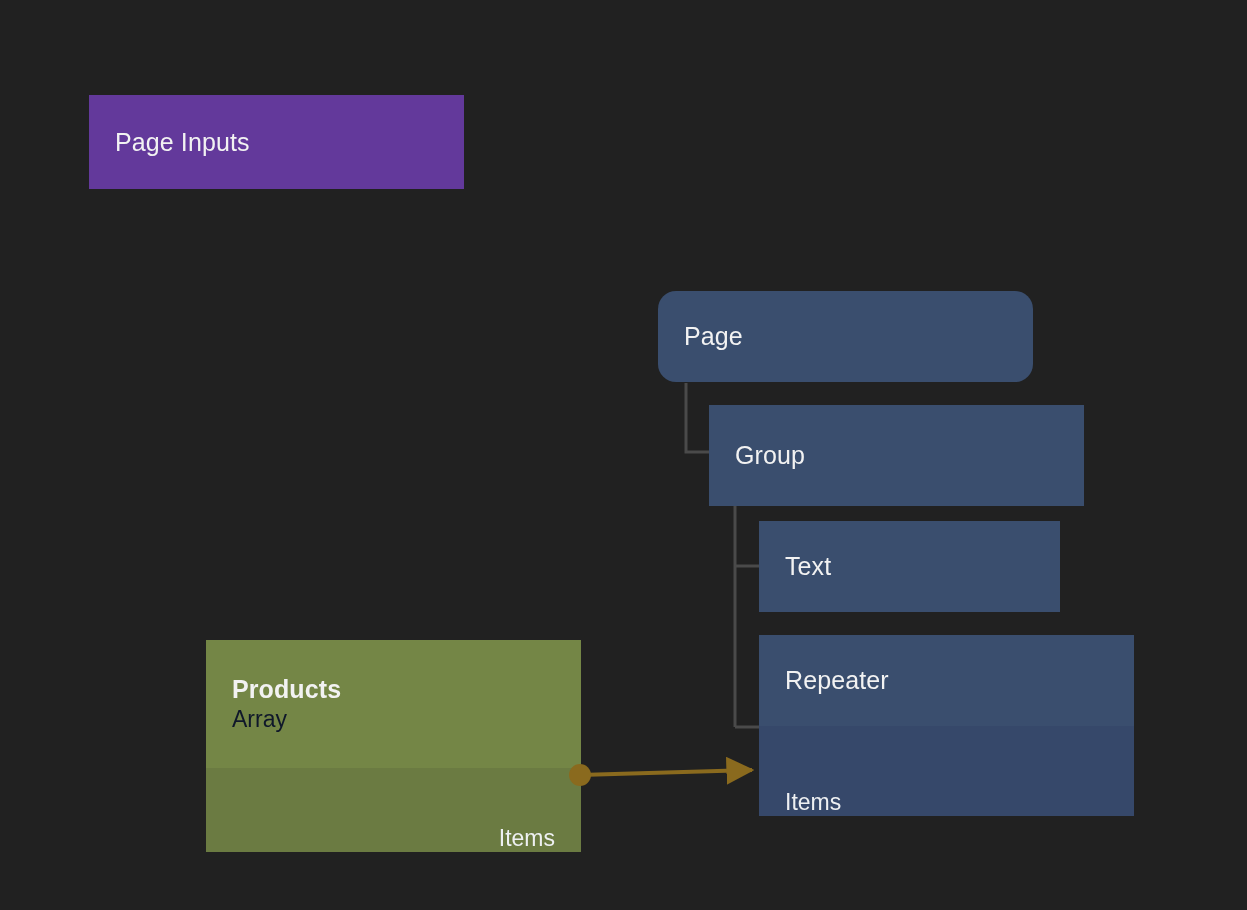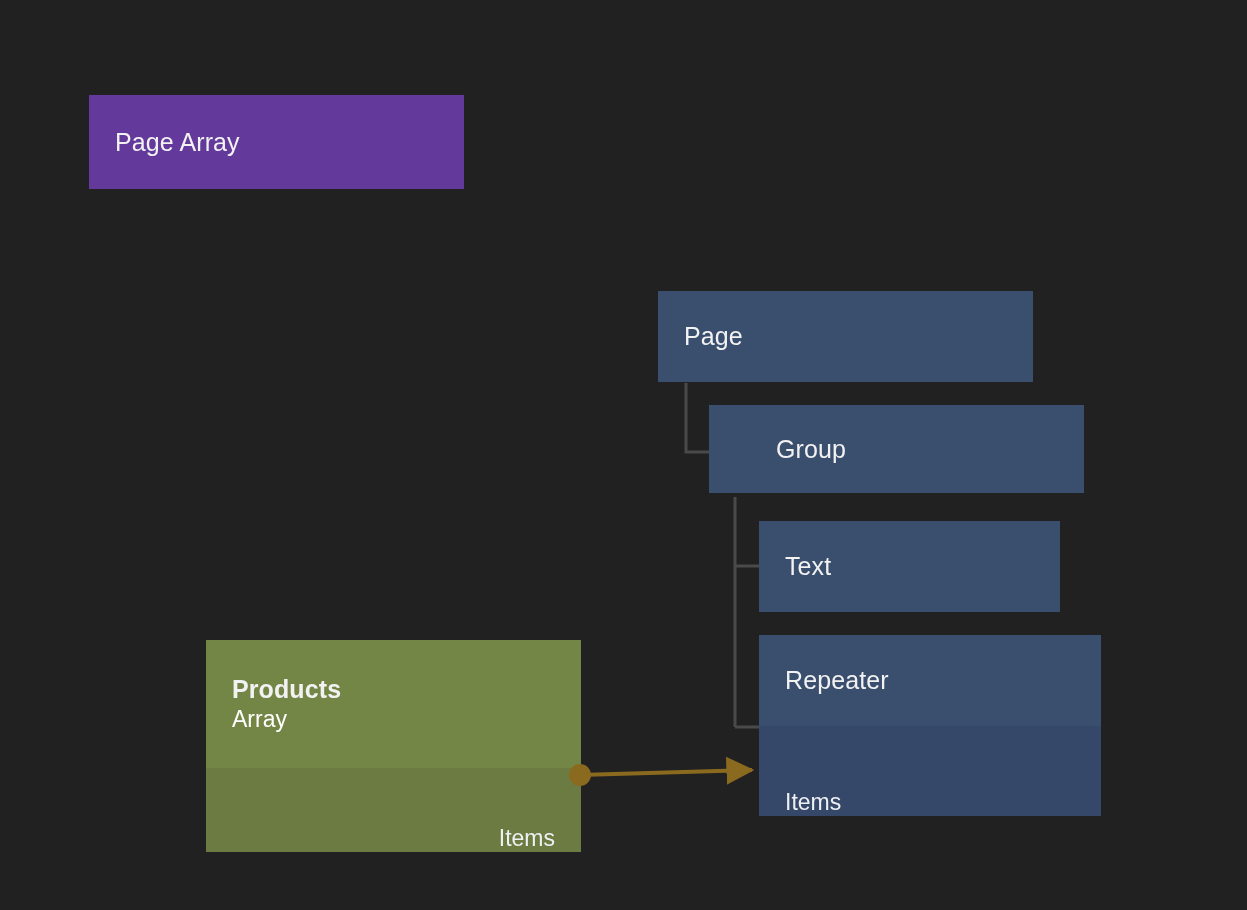--- a/index.html
+++ b/index.html
@@ -36,21 +36,21 @@
 
   .node-title {
     color: #f2f2f2;
     font-size: 25px;
     line-height: 1.15;
     letter-spacing: 0.1px;
     white-space: nowrap;
   }
 
   .node-subtitle {
-    color: #ffffff;
+    color: #0f172a;
     font-size: 23px;
     line-height: 1.2;
     white-space: nowrap;
     margin-top: 2px;
   }
 
   
   .node.purple  { background: #63399b; }
   .node.blue    { background: #3a4e6e; }
   .node.green   { background: #748646; }
@@ -107,43 +107,43 @@
 
     <path d="M 686 383 L 686 452 L 709 452" fill="none" stroke="#4a4a4a" stroke-width="3"></path>
 
     <path d="M 735 497 L 735 727" fill="none" stroke="#4a4a4a" stroke-width="3"></path>
     <path d="M 735 566 L 759 566" fill="none" stroke="#4a4a4a" stroke-width="3"></path>
     <path d="M 735 727 L 759 727" fill="none" stroke="#4a4a4a" stroke-width="3"></path>
   </svg>
 
   <div class="node purple" style="left:89px; top:95px; width:375px; height:94px;">
     <div class="node-header">
-      <div class="node-title">Page Array</div>
+      <div class="node-title">Page Inputs</div>
     </div>
   </div>
 
-  <div class="node blue" style="left:658px; top:291px; width:375px; height:91px;">
+  <div class="node blue" style="left:658px; top:291px; width:375px; height:91px;border-radius:18px;">
     <div class="node-header">
       <div class="node-title">Page</div>
     </div>
   </div>
 
-  <div class="node blue" style="left:709px; top:405px; width:375px; height:88px;padding-left:41px;">
+  <div class="node blue" style="left:709px; top:405px; width:375px; height:101px;">
     <div class="node-header">
       <div class="node-title">Group</div>
     </div>
   </div>
 
   <div class="node blue" style="left:759px; top:521px; width:301px; height:91px;">
     <div class="node-header">
       <div class="node-title">Text</div>
     </div>
   </div>
 
-  <div class="node blue" style="left:759px; top:635px; width:342px; height:181px;">
+  <div class="node blue" style="left:759px; top:635px; width:375px; height:181px;">
     <div class="node-header" style="height:91px; flex:0 0 91px;">
       <div class="node-title">Repeater</div>
     </div>
     <div class="port-row in">
       <span class="port-label">Items</span>
     </div>
   </div>
 
   <div class="node green" style="left:206px; top:640px; width:375px; height:212px;">
     <div class="node-header" style="height:128px; flex:0 0 128px;">

